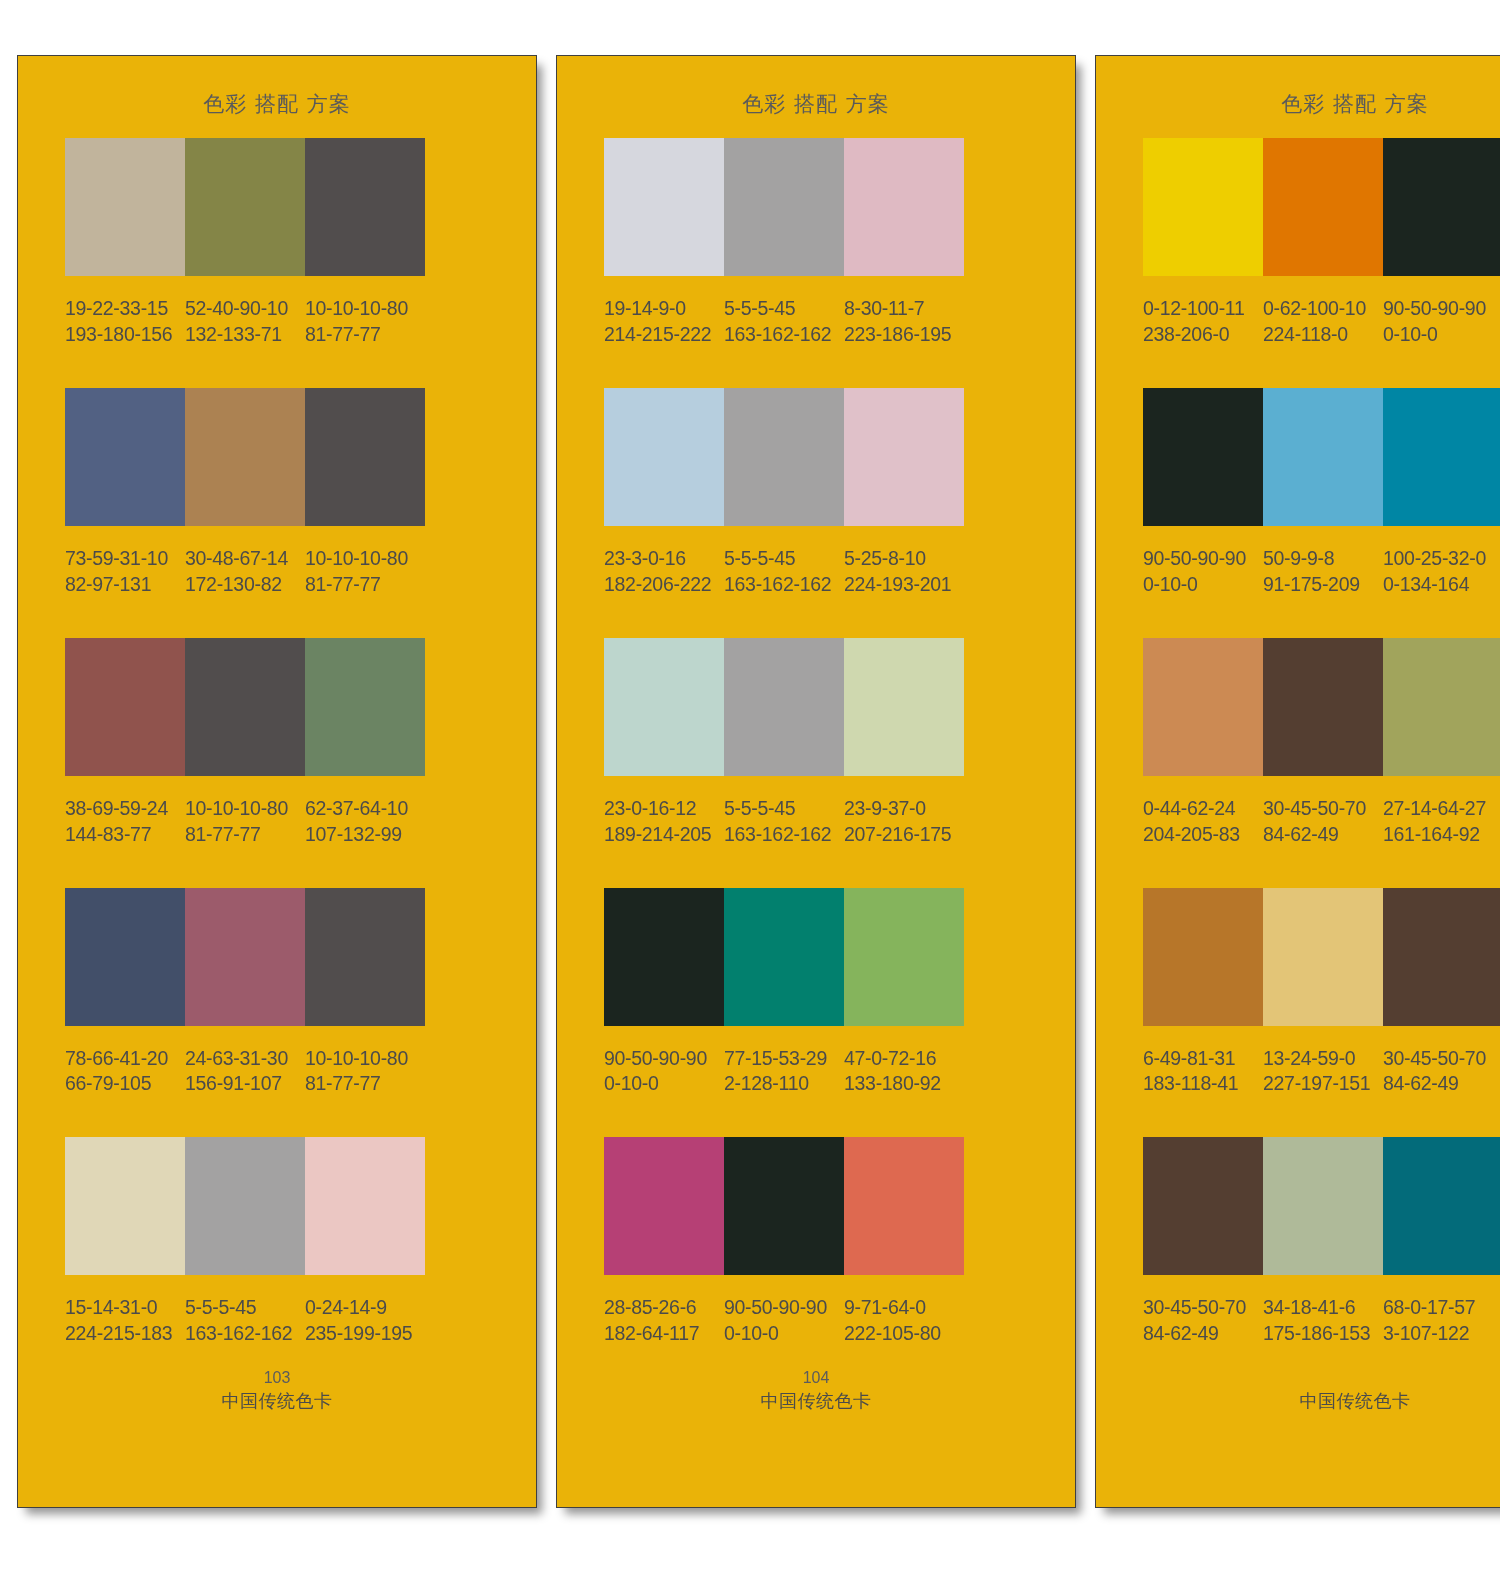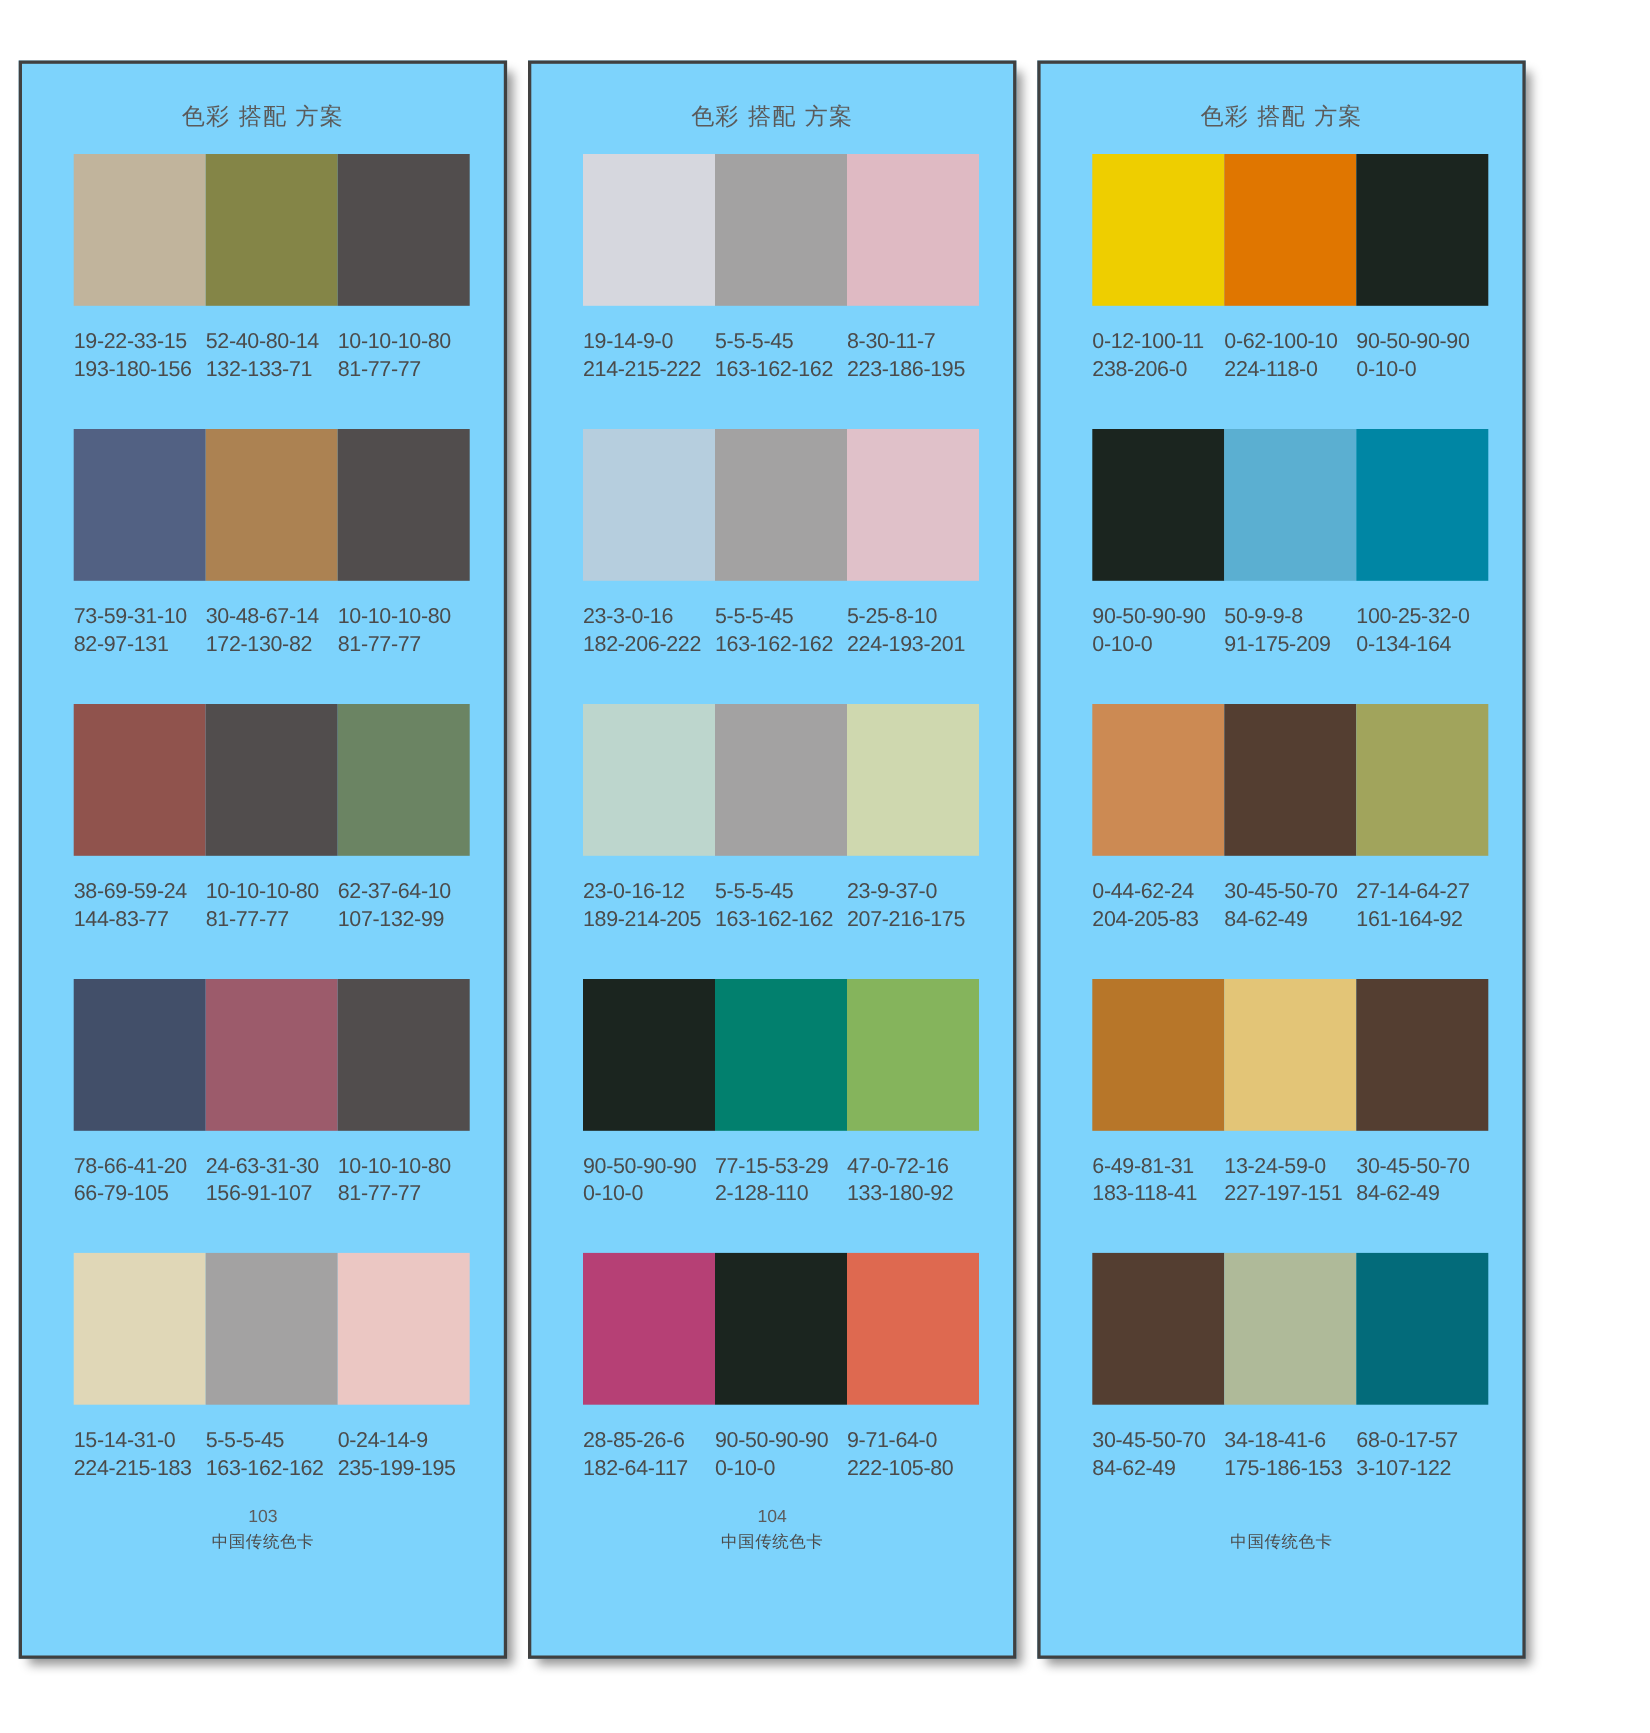--- a/index.html
+++ b/index.html
@@ -22,24 +22,24 @@
   }
   .cards {
     position: absolute;
     left: 17px;
     top: 55px;
     display: flex;
     gap: 19px;
   }
   .card {
     position: relative;
-    width: 444px;
+    width: 520px;
     height: 1453px;
-    background: #7dd3fc;
-    border: 3px solid #404040;
+    background: #eab308;
+    border: 1px solid #404040;
     box-sizing: border-box;
     box-shadow: 7px 8px 9px -2px rgba(0,0,0,0.42);
   }
   .card-title {
     text-align: center;
     font-size: 21px;
     color: #5a5a5a;
     letter-spacing: 1px;
     margin-top: 38px;
     margin-bottom: 0;
@@ -89,21 +89,21 @@
     bottom: 94px;
     text-align: center;
   }
   .footer-number {
     font-size: 16px;
     color: #5c5c5c;
     line-height: 1.35;
     font-family: "Liberation Sans", "DejaVu Sans", sans-serif;
   }
   .footer-label {
-    font-size: 15px;
+    font-size: 18px;
     color: #4b4b4b;
     line-height: 1.35;
     letter-spacing: 0.5px;
     font-family: "DejaVu Sans", "Liberation Sans", sans-serif;
   }
 </style>
 </head>
 <body>
 
 <div id="sheet">
@@ -116,21 +116,21 @@
               <div class="swatch" style="background-color: rgb(193, 180, 156);"></div>
               <div class="swatch" style="background-color: rgb(132, 133, 71);"></div>
               <div class="swatch" style="background-color: rgb(81, 77, 77);"></div>
             </div>
             <div class="codes">
               <div class="code-cell">
                 <div class="code-line">19-22-33-15</div>
                 <div class="code-line">193-180-156</div>
               </div>
               <div class="code-cell">
-                <div class="code-line">52-40-80-14</div>
+                <div class="code-line">52-40-90-10</div>
                 <div class="code-line">132-133-71</div>
               </div>
               <div class="code-cell">
                 <div class="code-line">10-10-10-80</div>
                 <div class="code-line">81-77-77</div>
               </div>
             </div>
           </div>
           <div class="palette-row">
             <div class="swatches">

